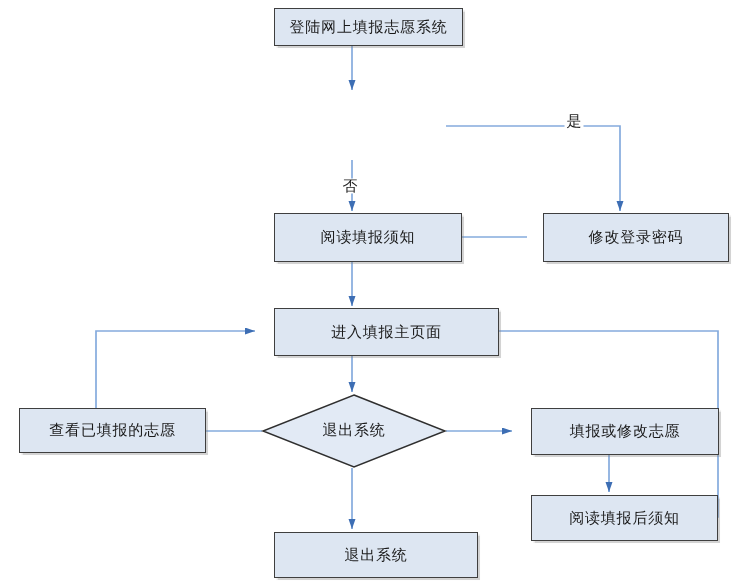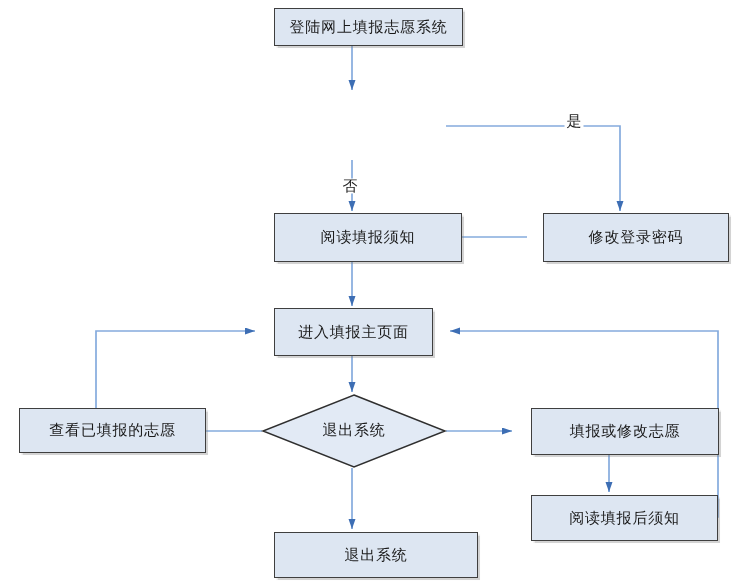--- a/index.html
+++ b/index.html
@@ -110,21 +110,21 @@
   </div>
 
   <div class="node" style="left:527px; top:213px; width:186px; height:49px;">
     <span class="node-label">修改登录密码</span>
   </div>
 
   <div class="node" style="left:258px; top:213px; width:188px; height:49px;">
     <span class="node-label">阅读填报须知</span>
   </div>
 
-  <div class="node" style="left:258px; top:308px; width:159px; height:48px;">
+  <div class="node" style="left:258px; top:308px; width:225px; height:48px;">
     <span class="node-label">进入填报主页面</span>
   </div>
 
   <div class="node" style="left:3px; top:408px; width:187px; height:45px;">
     <span class="node-label">查看已填报的志愿</span>
   </div>
 
   <div class="node" style="left:515px; top:408px; width:188px; height:47px;">
     <span class="node-label">填报或修改志愿</span>
   </div>

